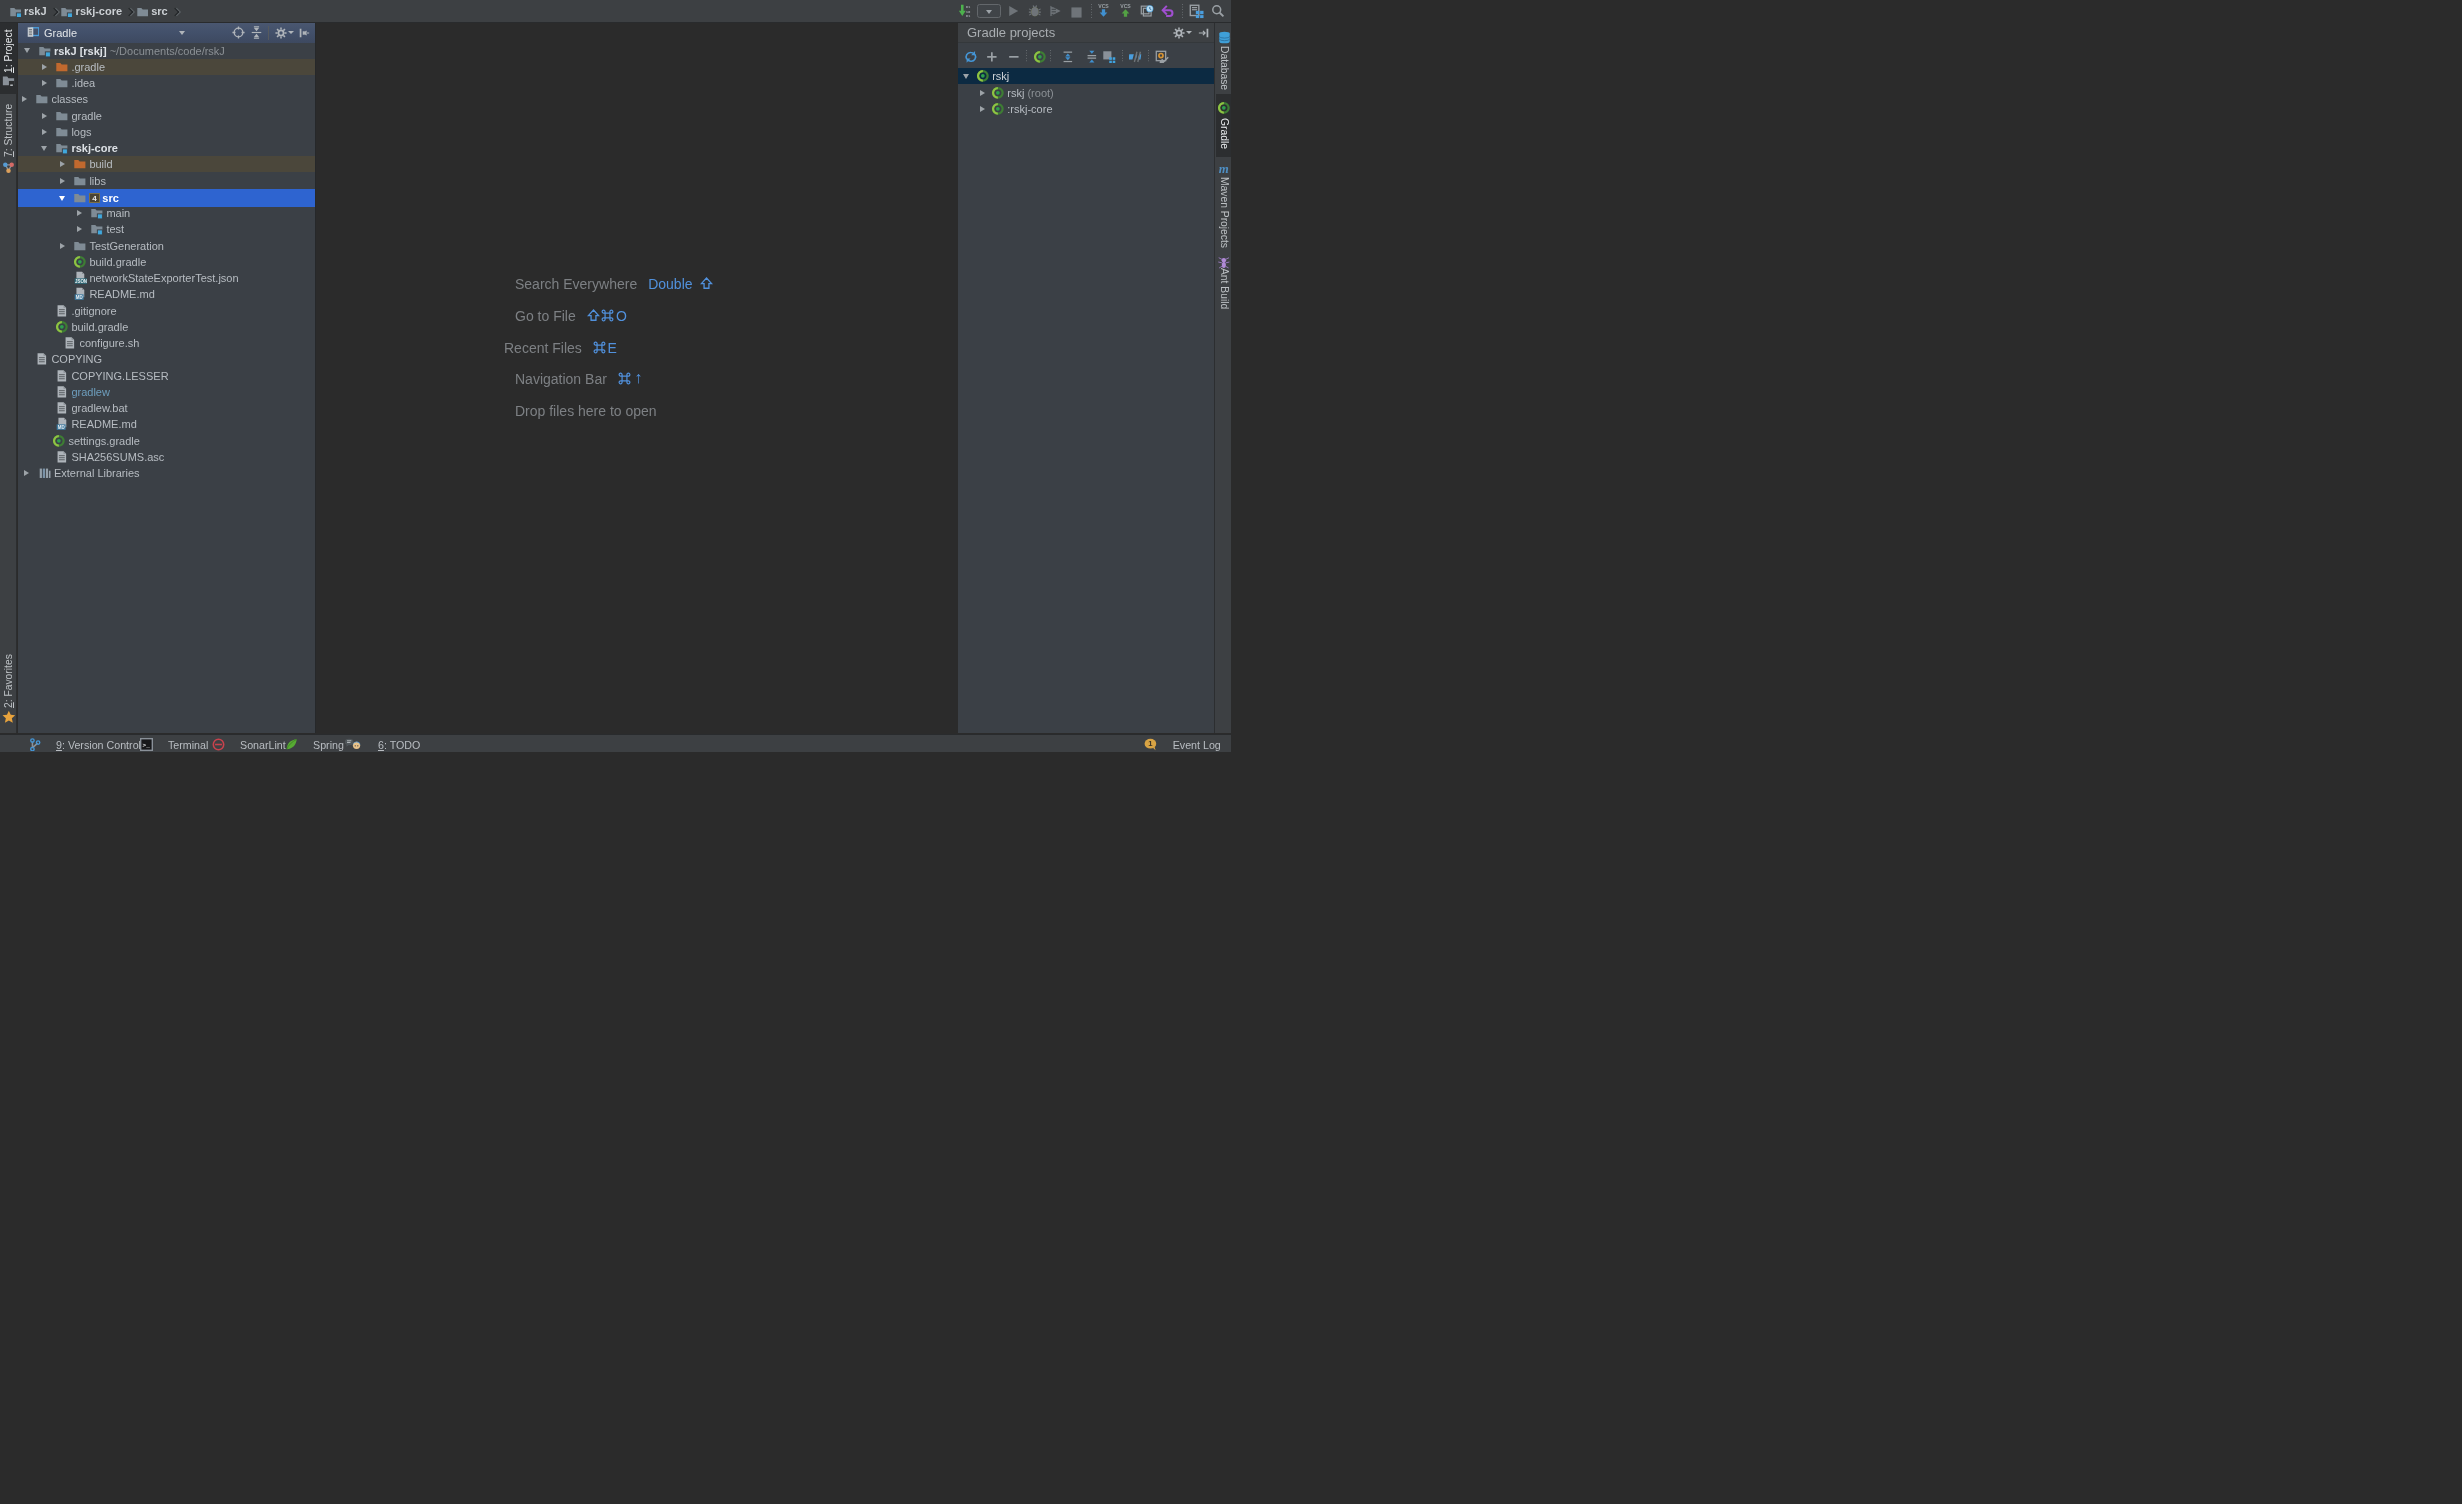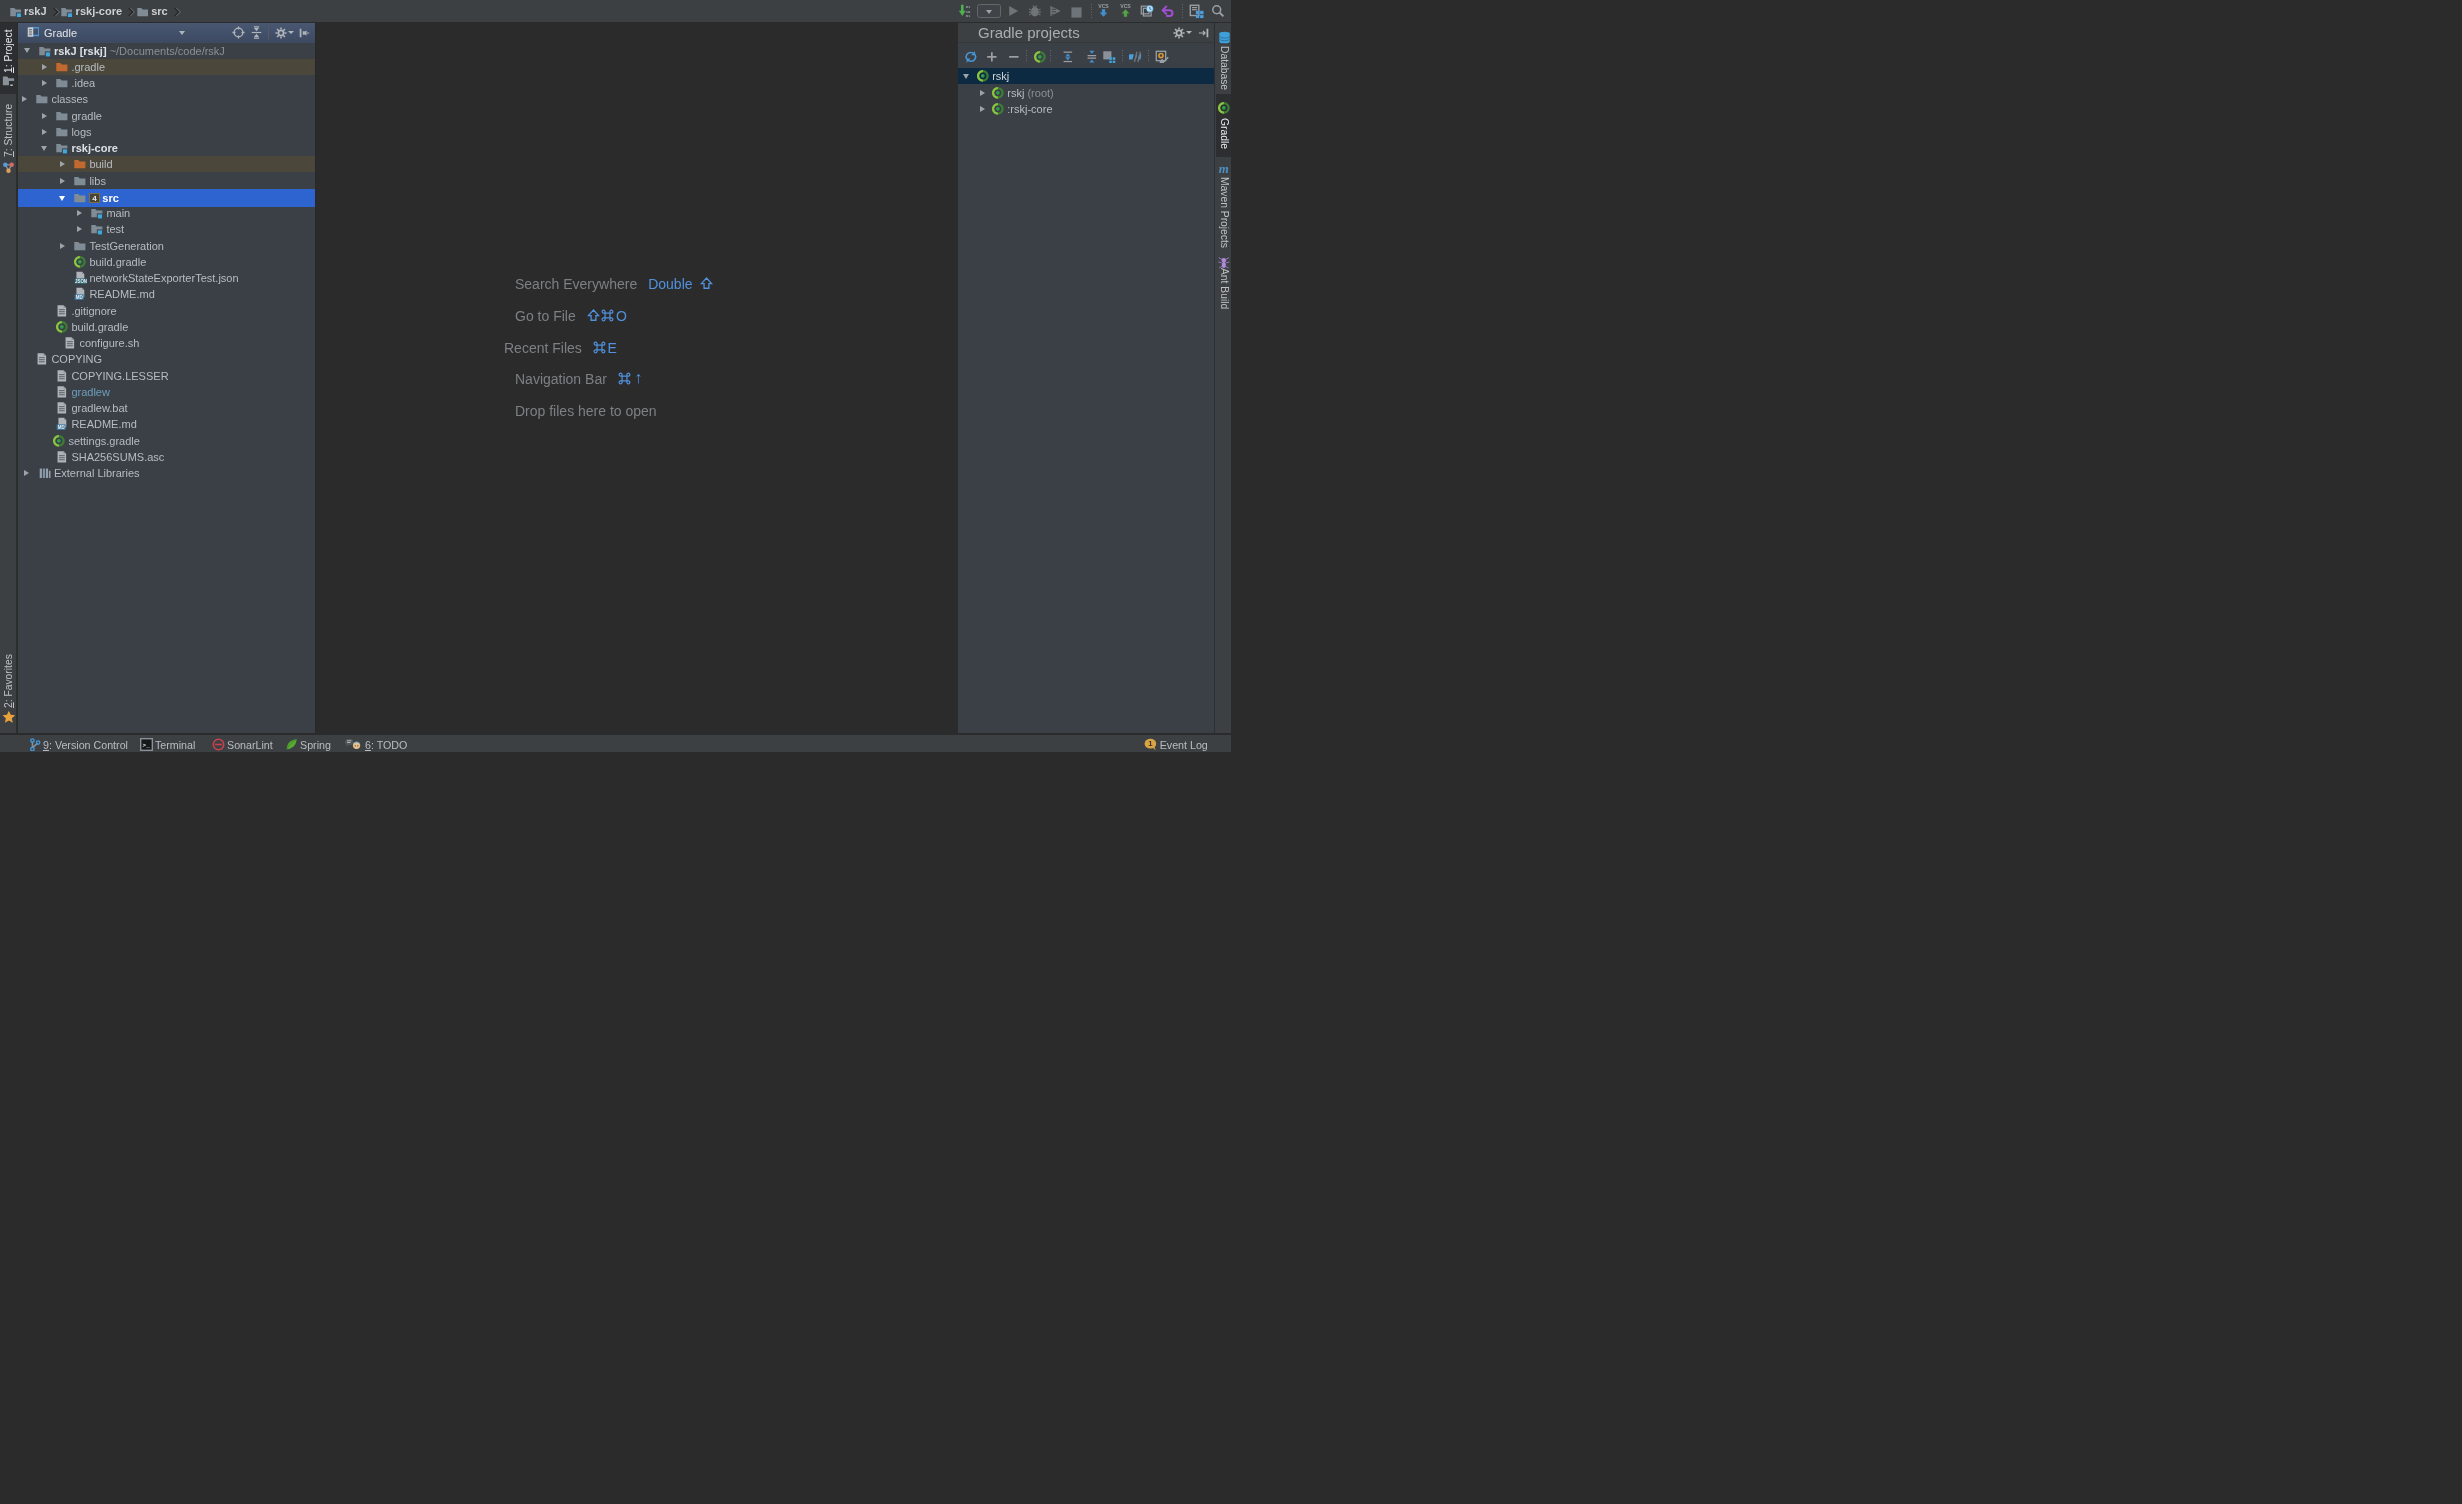--- a/index.html
+++ b/index.html
@@ -37,32 +37,32 @@
 .sel .triv{border-top-color:#fff}
 .bm{width:10.3px;height:10.3px;background:#4a4435;border:0.9px solid #7c6f45;color:#e8e8e8;font-size:8.1px;font-weight:bold;display:flex;align-items:center;justify-content:center;margin-right:2.6px;flex:none}
 
 #editor{position:absolute;left:316px;top:23px;width:641px;height:710px;background:#2b2b2b}
 .hint{position:absolute;display:flex;align-items:center;font-size:14px;color:#7d8084;white-space:nowrap}
 .hint .hb{color:#5191dd;margin-left:11px;display:flex;align-items:center;gap:1.7px}
 .hint .hb svg{margin-top:0.9px}
 
 #gpanel{position:absolute;left:958px;top:23px;width:256px;height:710px;background:#3b4046}
 #ghead{position:absolute;left:0;top:0;width:256px;height:19.7px;background:#3d4043;border-bottom:0.9px solid #34383b;display:flex;align-items:center}
-#ghead .gt{font-size:15px;color:#a9adb1;margin-left:20px}
+#ghead .gt{font-size:13px;color:#a9adb1;margin-left:9px}
 .grow{position:absolute;left:0;width:256px;height:16.2px;display:flex;align-items:center;font-size:11px;color:#b7bcc2}
 .grow.gsel{background:#0c2a42;color:#ced3d8}
 .gtb{position:absolute;top:26.5px;width:13.7px;height:13.7px}
 .gsep{position:absolute;top:26.5px;width:0.9px;height:13.7px;background-image:linear-gradient(#696e72 0.9px,transparent 0.9px);background-size:0.9px 2.6px}
 
 #rstripe{position:absolute;left:1214px;top:23px;width:17px;height:710px;background:#3d4043;border-left:0.9px solid #2c2e30}
 #rstripe .tabg{position:absolute;left:0.9px;top:71px;width:16.2px;height:63px;background:#2c2e30}
 .vtextR{position:absolute;white-space:nowrap;transform:rotate(90deg);transform-origin:0 0;font-size:10.3px;color:#bdc1c5}
 
 #status{position:absolute;left:0;top:734px;width:1231px;height:19px;background:#3d4043;border-top:0.9px solid #292b2d}
-.sitem{position:absolute;top:0;height:19px;display:flex;align-items:center;font-size:10.7px;color:#b9bdc2;gap:2px}
+.sitem{position:absolute;top:0;height:19px;display:flex;align-items:center;font-size:10.7px;color:#b9bdc2;gap:15px}
 .sitem svg{flex:none}
 u{text-decoration:underline}
 </style></head>
 <body>
 <div id="root">
 <div id="toolbar">
       <div class="crumbs">
 <span class="ci">
           <svg width="12" height="12" viewBox="0 0 14 14">
             <path d="M1.5 3.5 H6.2 L7.8 5.2 H14.5 V13.2 H1.5 Z" fill="#7f8b95"></path>

